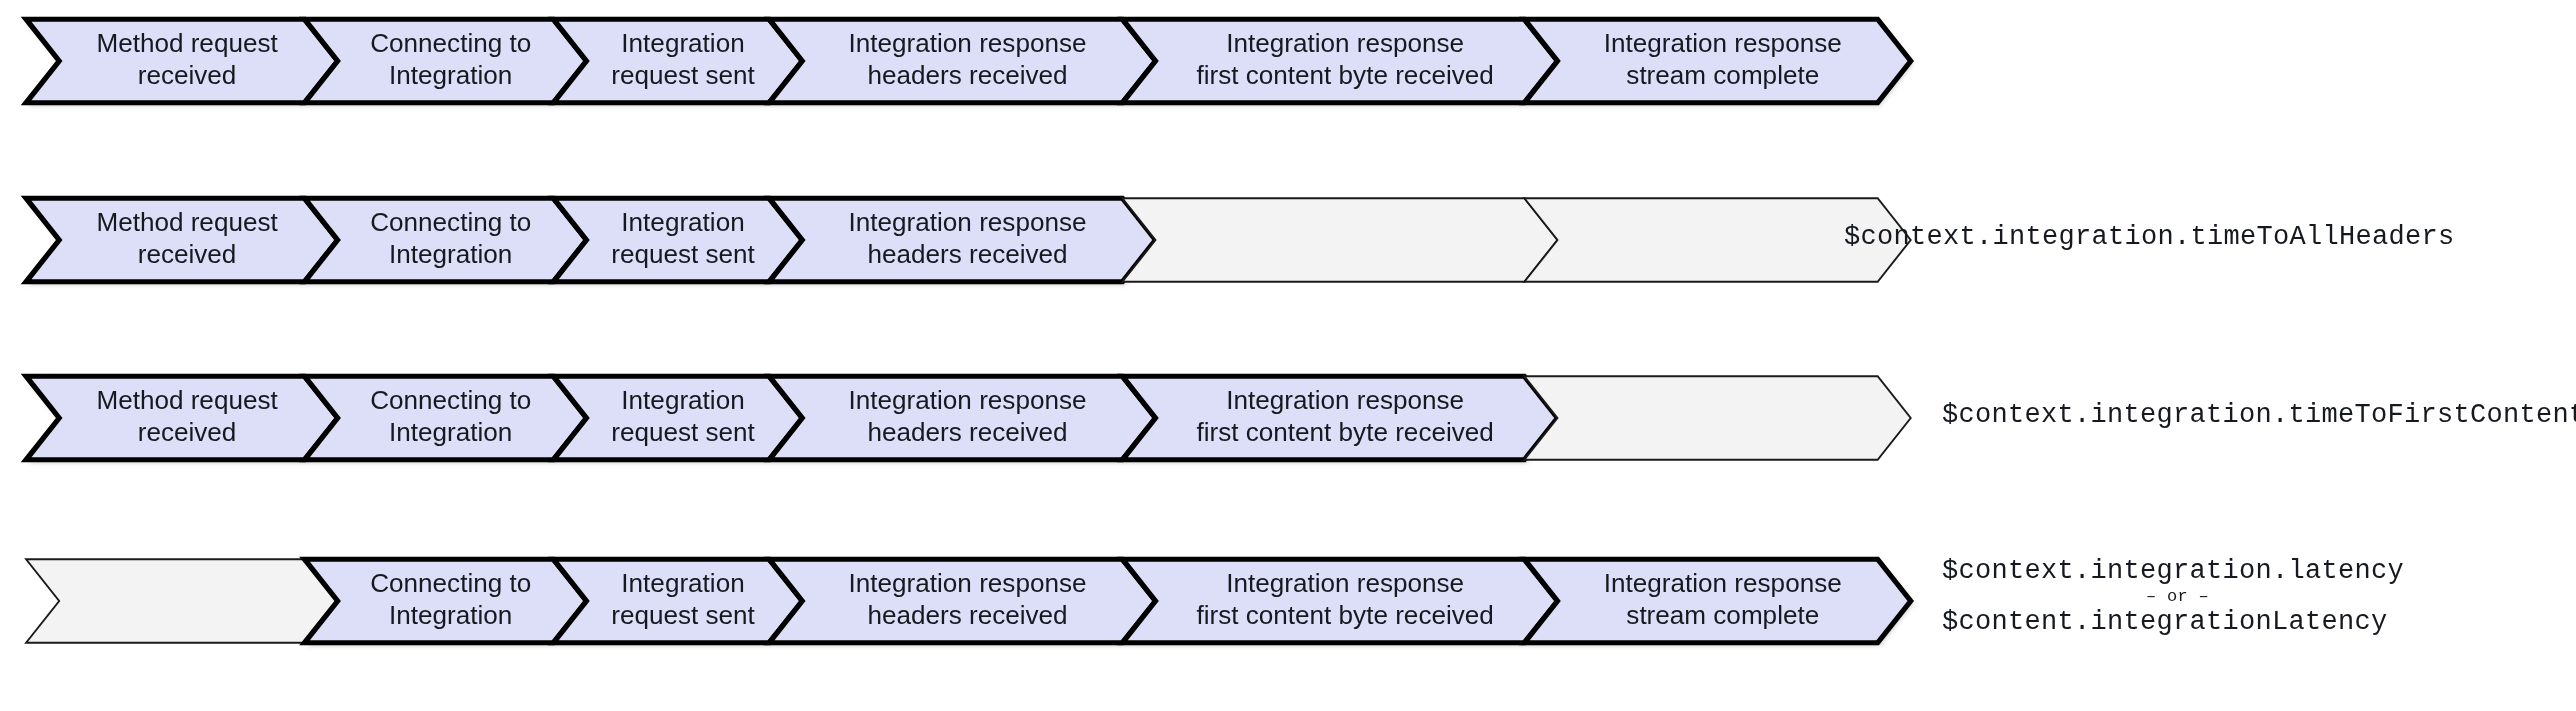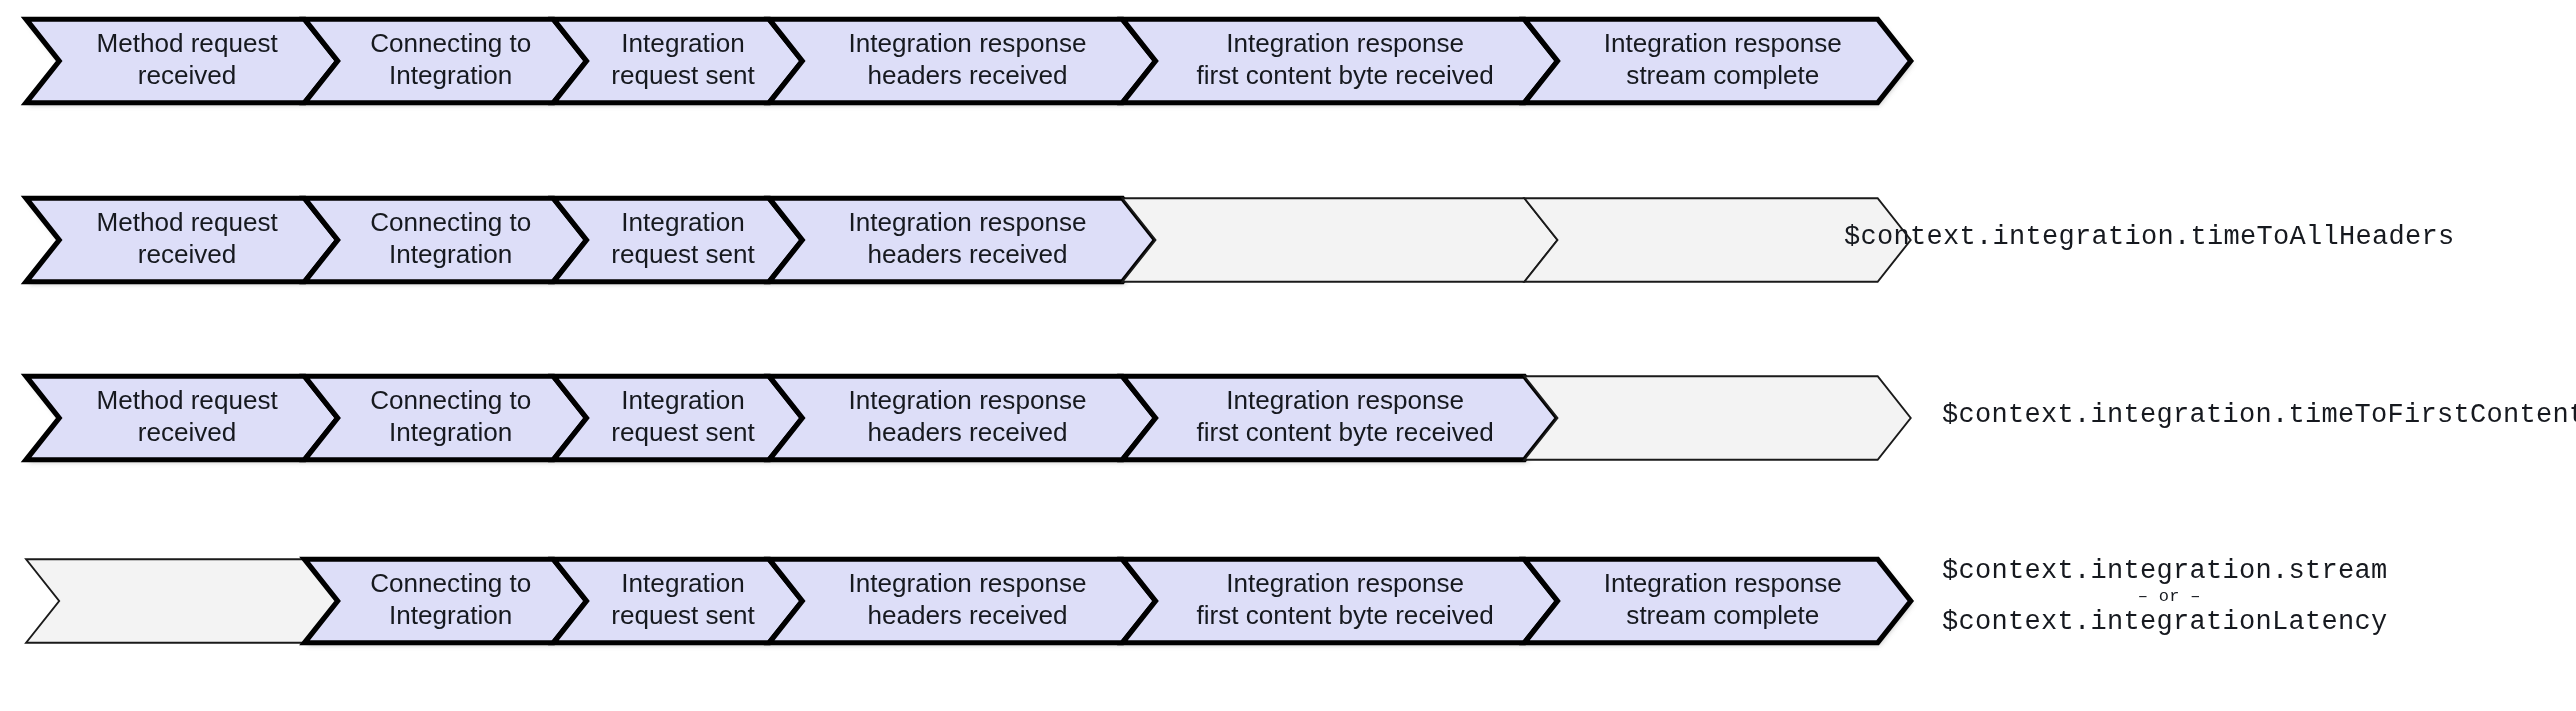--- a/index.html
+++ b/index.html
@@ -202,19 +202,19 @@
           <text x="785" y="66" class="seg-label" fill="#16191f">request sent</text>
           <text x="1112" y="30" class="seg-label" fill="#16191f">Integration response</text>
           <text x="1112" y="66" class="seg-label" fill="#16191f">headers received</text>
           <text x="1546" y="30" class="seg-label" fill="#16191f">Integration response</text>
           <text x="1546" y="66" class="seg-label" fill="#16191f">first content byte received</text>
           <text x="1980" y="30" class="seg-label" fill="#16191f">Integration response</text>
           <text x="1980" y="66" class="seg-label" fill="#16191f">stream complete</text>
         </g>
       </svg>
       <div class="ctx-label ctx-multi" style="left: 1942px; top: -3.5px;">
-        <div>$context.integration.stream</div>
+        <div>$context.integration.latency</div>
         <div class="ctx-or">– or –</div>
-        <div>$context.integrationLatency</div>
+        <div>$content.integrationLatency</div>
       </div>
     </div>
   </div>
 
 
 </body></html>

